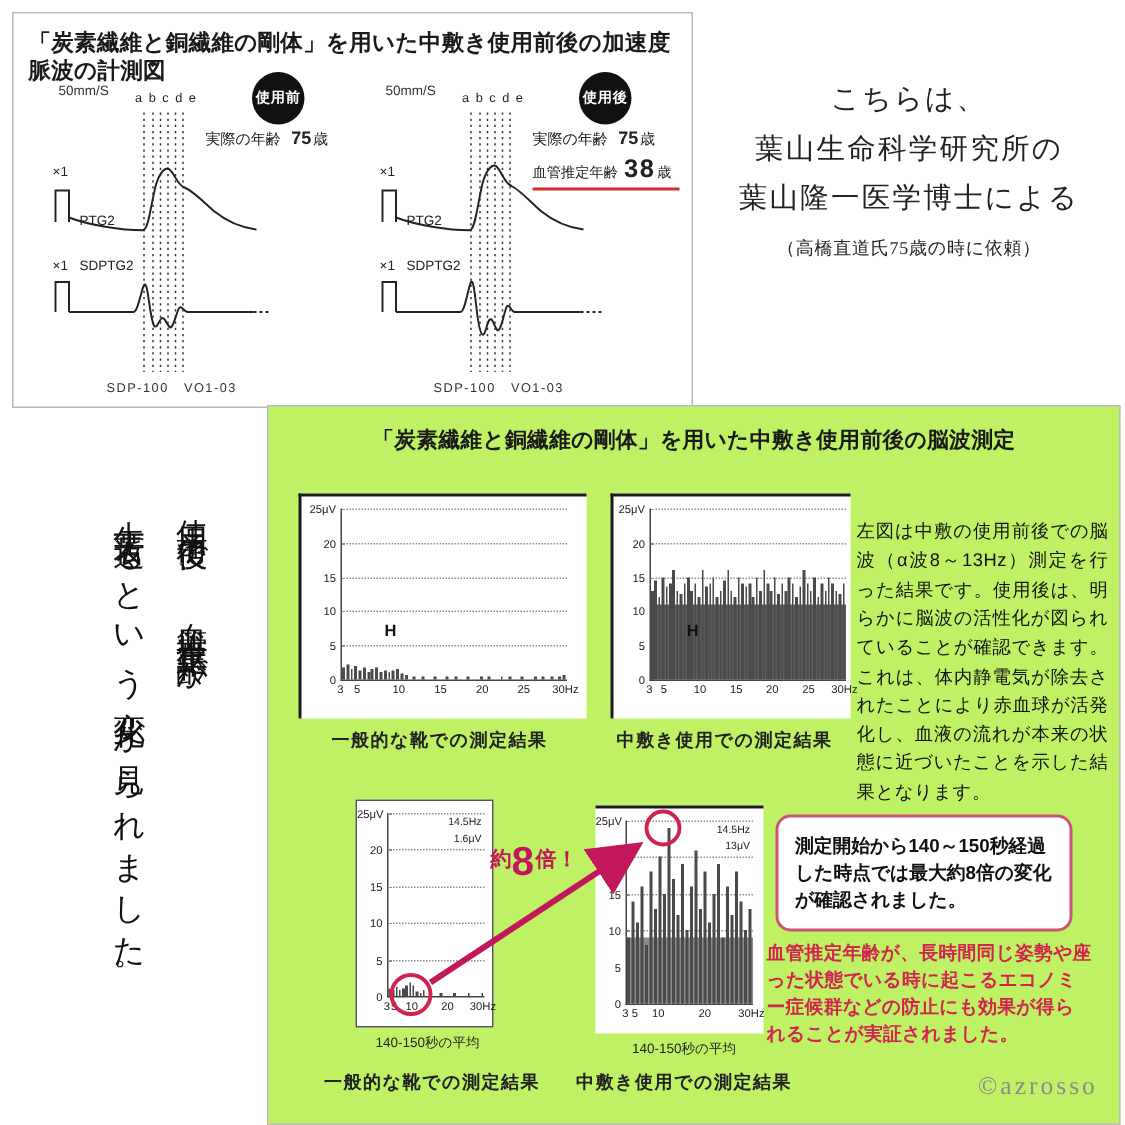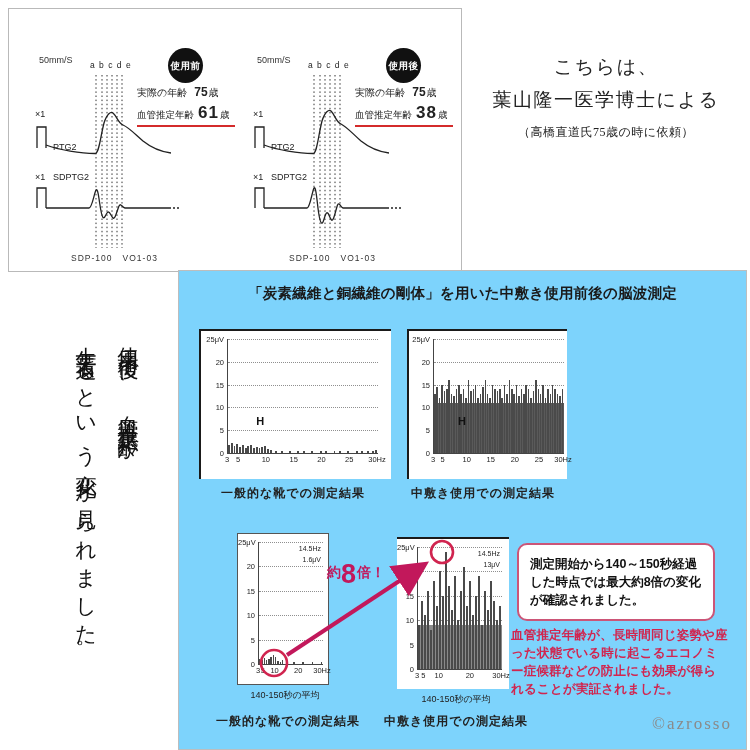--- a/index.html
+++ b/index.html
@@ -29,21 +29,21 @@
   .side-note{position:absolute;left:462px;top:50px;width:288px;text-align:center;
              font-family:"Liberation Serif","DejaVu Serif",serif;color:#222;}
   .side-note div{line-height:33px;font-size:19px;letter-spacing:1.5px;}
   .side-note div.small{font-size:12px;letter-spacing:0.5px;}
   
   .vertical-note{position:absolute;left:58px;top:330px;height:400px;
                  writing-mode:vertical-rl;font-family:"Liberation Serif","DejaVu Serif",serif;
                  font-size:21px;color:#111;letter-spacing:4px;}
   .vertical-note span{display:inline-block;margin-left:14px;}
   
-  .eeg-box{position:absolute;left:178px;top:270px;width:567px;height:478px;background:#7dd3fc;border:1px solid #bdbdbd;}
+  .eeg-box{position:absolute;left:178px;top:270px;width:567px;height:478px;background:#bef264;border:1px solid #bdbdbd;}
   .eeg-title{position:absolute;left:0;top:13px;width:100%;text-align:center;font-size:14.5px;font-weight:bold;letter-spacing:0.2px;}
   .eeg-chart{position:absolute;background:#fff;}
   .scan-tl{border-top:2px solid #1a1a1a;border-left:2px solid #1a1a1a;}
   .scan-frame{border:1px solid #555;}
   .scan-top{border-top:2px solid #1a1a1a;}
   .plot{position:absolute;border-left:1px solid #444;border-bottom:1px solid #444;}
   .grid{position:absolute;left:0;right:0;height:0;border-top:1px dotted #8f8f8f;}
   .bar{position:absolute;bottom:0;background:#4a4a4a;}
   .basefill{position:absolute;left:0;right:0;bottom:0;}
   .yl{position:absolute;left:0;text-align:right;font-size:7.5px;color:#222;}
@@ -62,20 +62,21 @@
   .ratio .rp,.ratio .rs{font-size:14px;vertical-align:6px;}
   .ratio .rn{font-size:27px;letter-spacing:1px;}
   .overlay{position:absolute;left:0;top:0;pointer-events:none;}
   .watermark{position:absolute;left:652px;top:714px;font-family:"Liberation Serif","DejaVu Serif",serif;
              font-size:17px;color:#8a8a8a;letter-spacing:2px;}
 </style>
 </head>
 <body>
 
 <div class="pulse-box">
+  <div class="pulse-title">「炭素繊維と銅繊維の剛体」を用いた中敷き使用前後の加速度脈波の計測図</div>
 
   <div class="pulse-panel" style="left:10px;">
     <svg width="218" height="222" viewBox="0 0 218 222">
       <g stroke="#333" stroke-width="1" stroke-dasharray="1.5,2.6">
         <line x1="77" y1="30" x2="77" y2="203"></line>
           <line x1="83" y1="30" x2="83" y2="203"></line>
         <line x1="88" y1="30" x2="88" y2="203"></line>
           <line x1="93" y1="30" x2="93" y2="203"></line>
         <line x1="98" y1="30" x2="98" y2="203"></line>
           <line x1="103" y1="30" x2="103" y2="203"></line>
@@ -86,21 +87,20 @@
         <path d="M18,163 V143 H27 V163"></path>
         <path d="M27,163 H70 C73,163 75,149 77,145 C78.5,143 79.5,150 80.5,157 C81.5,164 82.5,171 84,172.5 C86,174 87,168 89,167 C91,166.5 92,171 94,173 C96,175 98,166 100,161 C102,157.5 103,162.5 106,163 H150"></path>
         <path d="M150,163 H162" stroke-dasharray="2,2"></path>
       </g>
     </svg>
     <span class="speed">50mm/S</span>
     <span class="abcde">a b c d e</span>
     <div class="badge">使用前</div>
     <div class="ages">
       <div class="age-line1"><span>実際の年齢</span><b>75</b><span>歳</span></div>
-      <div class="age-line2"><span>血管推定年齢</span><b>61</b><span>歳</span></div>
     </div>
     <span class="gain g1">×1</span>
     <span class="trlabel t1">PTG2</span>
     <span class="gain g2">×1</span>
     <span class="trlabel t2">SDPTG2</span>
     <span class="dev"><span>SDP-100</span>&nbsp;&nbsp;&nbsp;<span>VO1-03</span></span>
   </div>
 
   <div class="pulse-panel" style="left:228px;">
     <svg width="218" height="222" viewBox="0 0 218 222">
@@ -130,20 +130,21 @@
     <span class="gain g1">×1</span>
     <span class="trlabel t1">PTG2</span>
     <span class="gain g2">×1</span>
     <span class="trlabel t2">SDPTG2</span>
     <span class="dev"><span>SDP-100</span>&nbsp;&nbsp;&nbsp;<span>VO1-03</span></span>
   </div>
 </div>
 
 <div class="side-note">
   <div>こちらは、</div>
+  <div>葉山生命科学研究所の</div>
   <div>葉山隆一医学博士による</div>
   <div class="small">（高橋直道氏75歳の時に依頼）</div>
 </div>
 
 <div class="vertical-note">
   <span>使用前後で、血管推定年齢が</span>
   <span>十年若返るという変化が見られました。</span>
 </div>
 
 <div class="eeg-box">
@@ -278,20 +279,21 @@
       <span class="xl" style="left: 22.6296px; top: 124px;">5</span>
       <span class="xl" style="left: 46.7037px; top: 124px;">10</span>
       <span class="xl" style="left: 70.7778px; top: 124px;">15</span>
       <span class="xl" style="left: 94.8519px; top: 124px;">20</span>
       <span class="xl" style="left: 118.926px; top: 124px;">25</span>
       <span class="xl" style="left: 143px; top: 124px;">30Hz</span>
     </div>
   <div class="cap" style="left:14px;top:214px;width:200px;">一般的な靴での測定結果</div>
   <div class="cap" style="left:218px;top:214px;width:172px;">中敷き使用での測定結果</div>
 
+  <p class="eeg-desc">左図は中敷の使用前後での脳波（α波8～13Hz）測定を行った結果です。使用後は、明らかに脳波の活性化が図られていることが確認できます。これは、体内静電気が除去されたことにより赤血球が活発化し、血液の流れが本来の状態に近づいたことを示した結果となります。</p>
 
   <div class="eeg-chart scan-frame" id="eeg2" style="left:58px;top:262px;width:90px;height:150px">
       <span class="yl" style="top: 4px; width: 17px;">25μV</span>
       <span class="yl" style="top: 28.4px; width: 17px;">20</span>
       <span class="yl" style="top: 52.8px; width: 17px;">15</span>
       <span class="yl" style="top: 77.2px; width: 17px;">10</span>
       <span class="yl" style="top: 101.6px; width: 17px;">5</span>
       <span class="yl" style="top: 126px; width: 17px;">0</span>
       <div class="plot" style="left: 20px; top: 8px; width: 64px; height: 122px;">
         <div class="grid" style="top: 0px;"></div>

